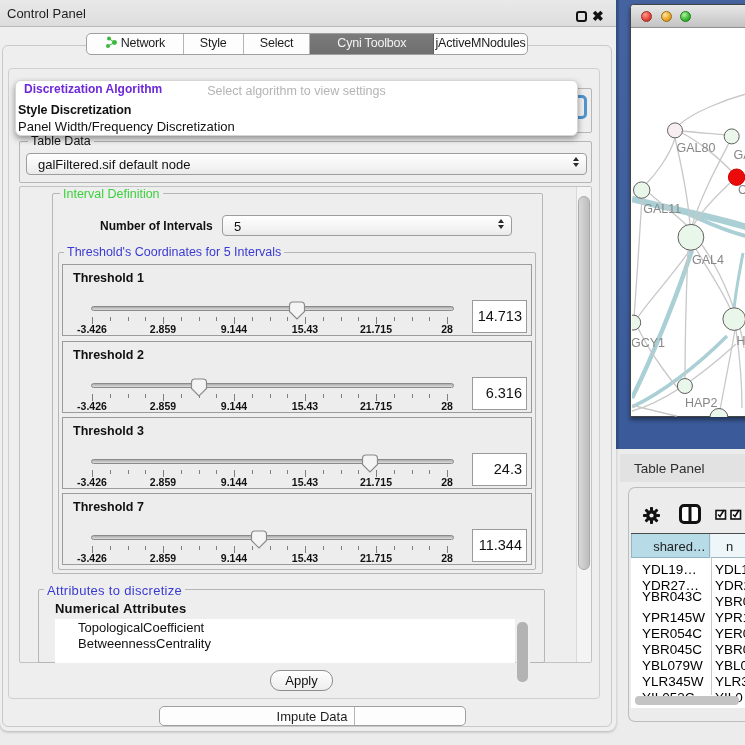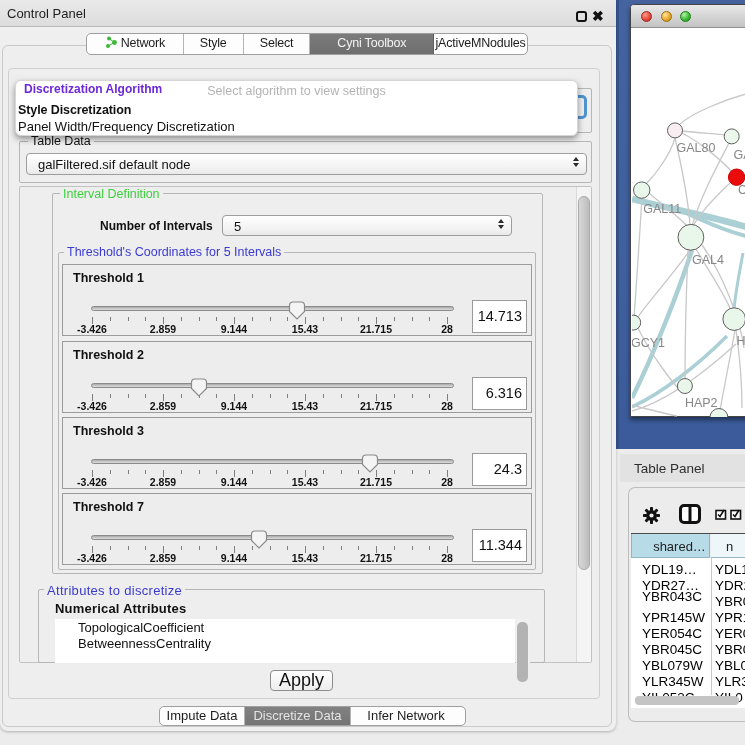--- a/index.html
+++ b/index.html
@@ -59,26 +59,26 @@
   border-left:1px solid #d9d9d9; }
 #sbthumb { left:578px; top:196px; width:12px; height:374px; border-radius:6px;
   background:linear-gradient(90deg,#d8d8d8,#bdbdbd); border:1px solid #aaaaaa; }
 
 #attlist { left:55px; top:619px; width:460px; height:44px; background:#ffffff;
   font-size:13px; color:#111; overflow:hidden; }
 #attsb { left:516px; top:619px; width:14px; height:44px; background:#f0f0f0; }
 #attthumb { left:517px; top:622px; width:11px; height:60px; border-radius:5px; background:#b3b3b3; }
 
 #apply { left:270px; top:670px; width:63px; height:21px;
-  background:linear-gradient(180deg,#ffffff,#ededed); border:1px solid #8d8d8d; border-radius:4px;
-  font-size:18px; color:#111; text-align:center; line-height:19px; }
+  background:linear-gradient(180deg,#ffffff,#ededed); border:1px solid #8d8d8d; border-radius:10px;
+  font-size:13px; color:#111; text-align:center; line-height:19px; }
 
 #btabs { left:159px; top:706px; width:307px; height:20px; background:#fdfdfd;
   border:1px solid #9f9f9f; border-radius:5px; display:flex; align-items:center;
-  font-size:13px; color:#1c1c1c; overflow:hidden; }
+  font-size:13px; color:#1c1c1c; overflow:hidden;flex-direction:column; }
 #btabs .tb { height:20px; line-height:19px; border-right:1px solid #b5b5b5; text-align:center; }
 #btabs .sel { background:linear-gradient(180deg,#828282,#747474); color:#e4e4e4; }
 #btabs .tb.last { border-right:none; }
 
 #dd { left:15px; top:80px; width:563px; height:56px; background:#ffffff;
   border:1px solid #d6d6d6; border-radius:6px; box-shadow:0 3px 6px rgba(0,0,0,.4); z-index:50; }
 #dd .hint { position:absolute; left:0; top:3px; width:100%; text-align:center; font-size:12.5px; color:#b4b4b4; }
 #dd .it1 { position:absolute; left:2px; top:21.5px; font-size:12.5px; letter-spacing:-0.1px; font-weight:bold; color:#111; }
 #dd .it2 { position:absolute; left:2px; top:38px; font-size:13px; color:#111; }
 #ghost { left:24px; top:82px; font-size:12px; font-weight:bold; color:#6d28d9; z-index:51; }

